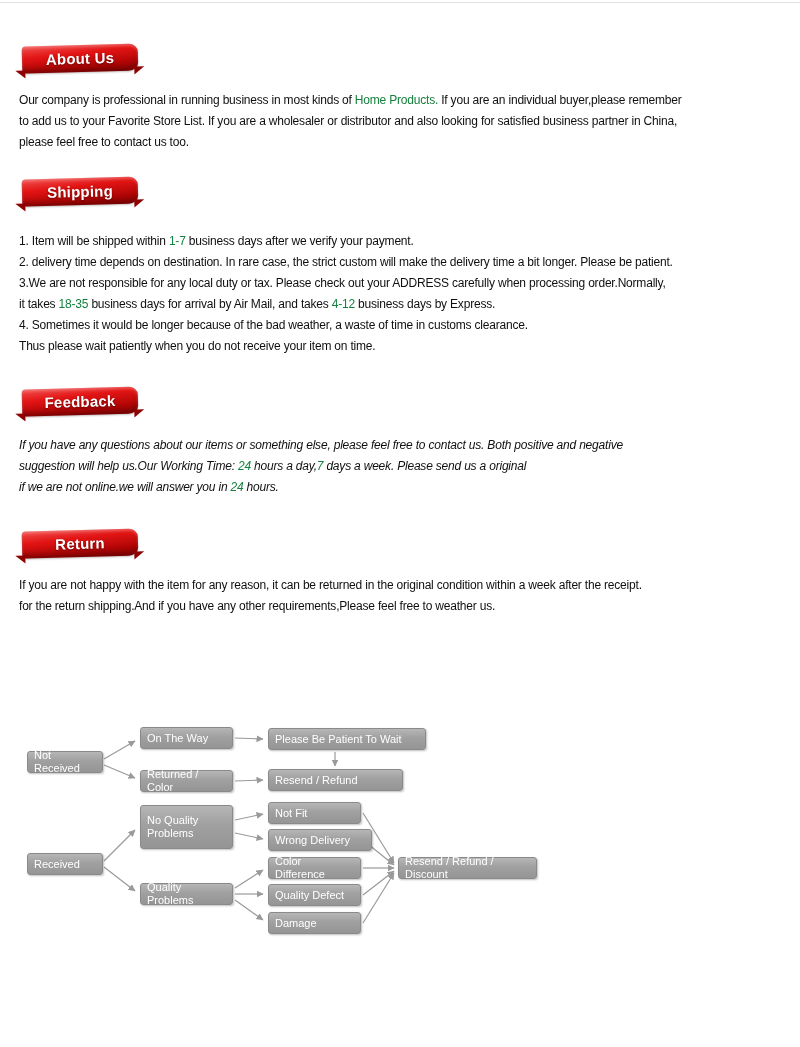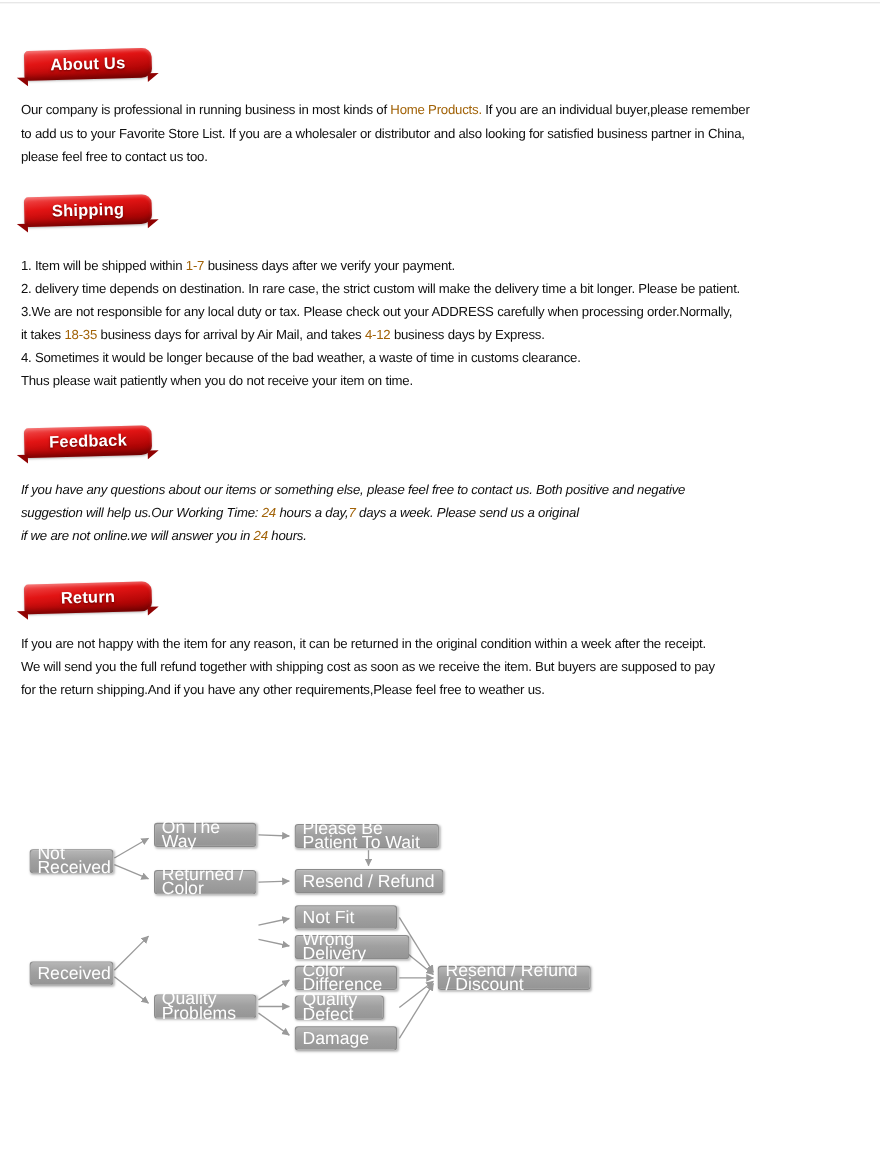--- a/index.html
+++ b/index.html
@@ -46,42 +46,42 @@
   .para{
     margin-left:19px;
     width:778px;
     font-size:12px;
     line-height:21px;
     letter-spacing:-0.2px;
     color:#0f0f0f;
   }
   .tline{white-space:normal;}
   .seg{}
-  .red{color:#a16207;}
+  .red{color:#15803d;}
   .m-top18{margin-top:18px;}
   .m-top20{margin-top:20px;font-style:italic;}
   .m-top26{margin-top:26px;}
   
   .flowchart{
     position:relative;
     margin-top:100px;
     width:560px;height:228px;
   }
   .fc-arrows{position:absolute;left:0;top:0;}
   .fc-node{
     position:absolute;
     box-sizing:border-box;
     display:flex;align-items:center;
     padding:0 6px;
     background:linear-gradient(180deg,#b6b6b6 0%,#a0a0a0 45%,#959595 100%);
     border:1px solid #8a8a8a;
     border-radius:3px;
     box-shadow:1px 1px 2px rgba(0,0,0,.25);
     color:#ffffff;
-    font-size:16px;
+    font-size:11px;
     line-height:13px;
   }
   .fc-label{display:block;}
 </style>
 </head>
 <body>
 
 <div class="top-rule"></div>
 
 <section class="sec" style="margin-top:45px">
@@ -119,21 +119,20 @@
     <div class="tline"><span class="seg">if we are not online.we will answer you in </span><span class="seg red">24</span><span class="seg"> hours.</span></div>
   </div>
 </section>
 
 <section class="sec" style="margin-top:32px">
   <div class="ribbon">
     <span class="ribbon-text">Return</span>
   </div>
   <div class="para m-top18">
     <div class="tline"><span class="seg">If you are not happy with the item for any reason, it can be returned in the original condition within a week after the receipt.</span></div>
-    <div class="tline"><span class="seg">We will send you the full refund together with shipping cost as soon as we receive the item. But buyers are supposed to pay</span></div>
     <div class="tline"><span class="seg">for the return shipping.And if you have any other requirements,Please feel free to weather us.</span></div>
   </div>
 </section>
 
 <div class="flowchart">
   <svg class="fc-arrows" width="560" height="228" viewBox="0 0 560 228">
     <defs>
       <marker id="ah" markerWidth="8" markerHeight="8" refX="6.5" refY="3.5" orient="auto" markerUnits="userSpaceOnUse">
         <path d="M0,0 L7,3.5 L0,7 Z" fill="#9a9a9a"></path>
       </marker>
@@ -161,42 +160,45 @@
 
   <div class="fc-node" style="left:27px;top:34px;width:76px;height:22px">
       <span class="fc-label">Not Received</span>
     </div>
   <div class="fc-node" style="left:140px;top:10px;width:93px;height:22px">
       <span class="fc-label">On The Way</span>
     </div>
   <div class="fc-node" style="left:140px;top:53px;width:93px;height:22px">
       <span class="fc-label">Returned / Color</span>
     </div>
-  <div class="fc-node" style="left:268px;top:11px;width:131px;height:22px">
+  <div class="fc-node" style="left:268px;top:11px;width:158px;height:22px">
       <span class="fc-label">Please Be Patient To Wait</span>
     </div>
   <div class="fc-node" style="left:268px;top:52px;width:135px;height:22px">
       <span class="fc-label">Resend / Refund</span>
     </div>
+  <div class="fc-node" style="left:140px;top:88px;width:93px;height:44px">
+      <span class="fc-label">No Quality Problems</span>
+    </div>
   <div class="fc-node" style="left:27px;top:136px;width:76px;height:22px">
       <span class="fc-label">Received</span>
     </div>
   <div class="fc-node" style="left:140px;top:166px;width:93px;height:22px">
       <span class="fc-label">Quality Problems</span>
     </div>
   <div class="fc-node" style="left:268px;top:85px;width:93px;height:22px">
       <span class="fc-label">Not Fit</span>
     </div>
   <div class="fc-node" style="left:268px;top:112px;width:104px;height:22px">
       <span class="fc-label">Wrong Delivery</span>
     </div>
   <div class="fc-node" style="left:268px;top:140px;width:93px;height:22px">
       <span class="fc-label">Color Difference</span>
     </div>
-  <div class="fc-node" style="left:268px;top:167px;width:81px;height:22px">
+  <div class="fc-node" style="left:268px;top:167px;width:93px;height:22px">
       <span class="fc-label">Quality Defect</span>
     </div>
   <div class="fc-node" style="left:268px;top:195px;width:93px;height:22px">
       <span class="fc-label">Damage</span>
     </div>
   <div class="fc-node" style="left:398px;top:140px;width:139px;height:22px">
       <span class="fc-label">Resend / Refund / Discount</span>
     </div>
 </div>
 

